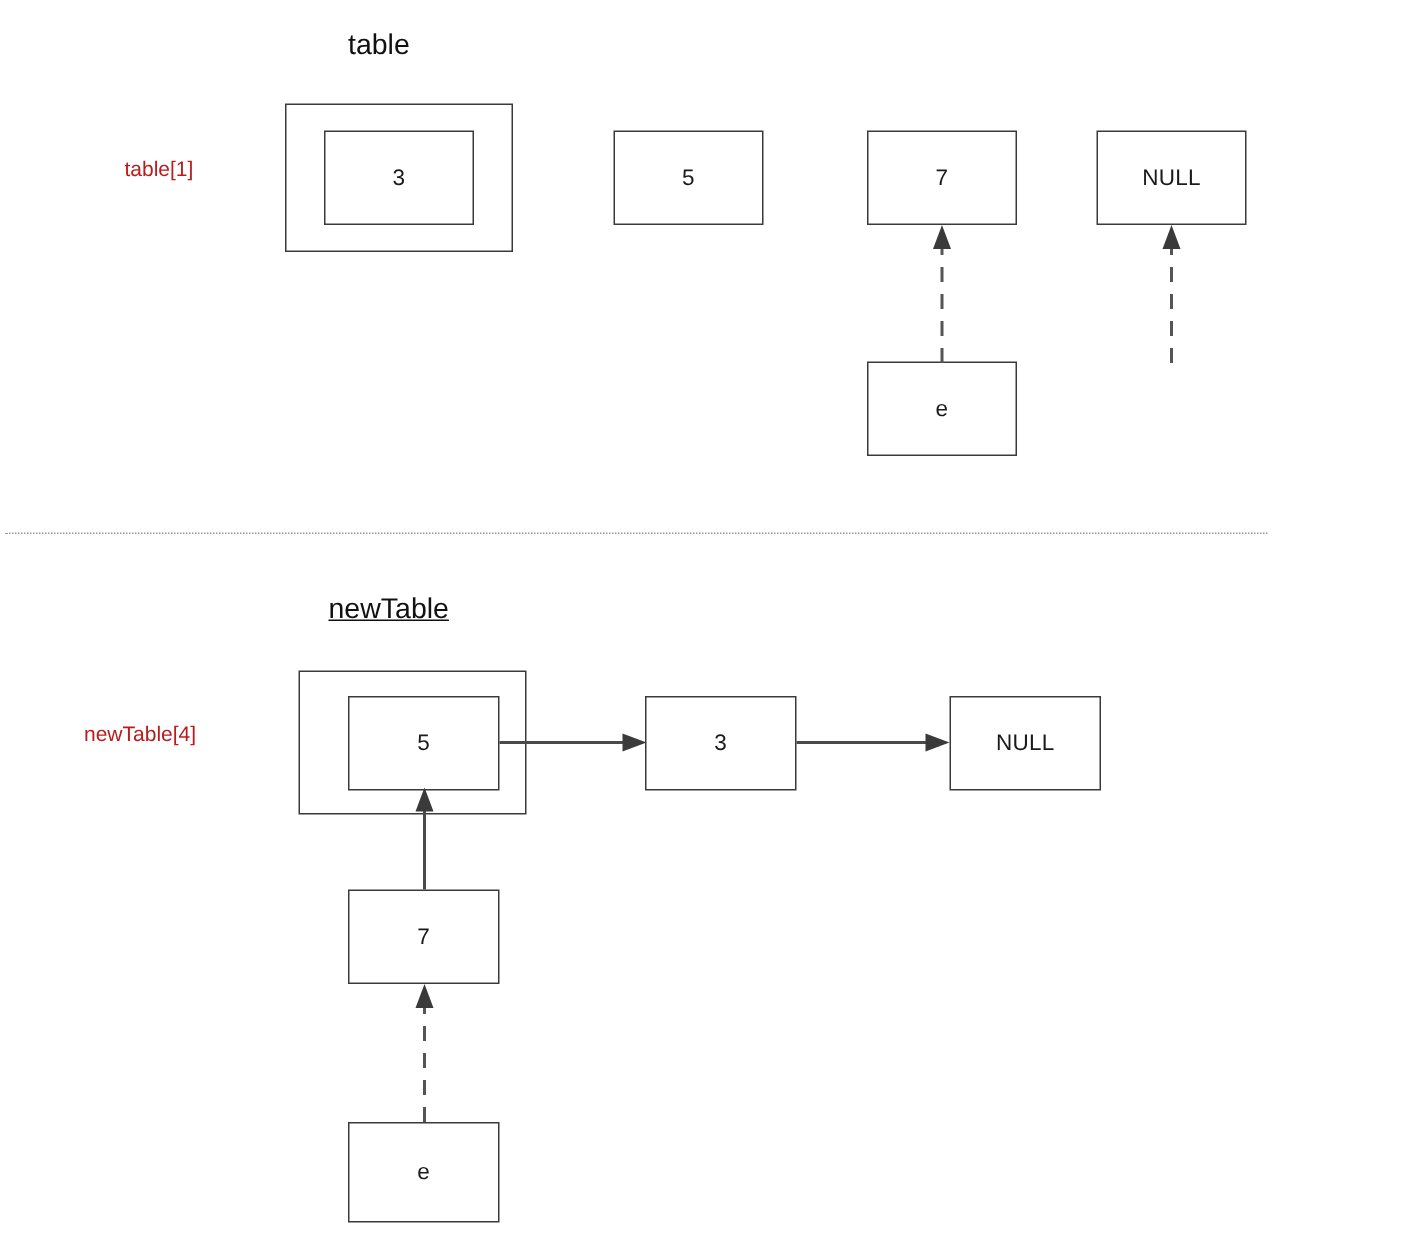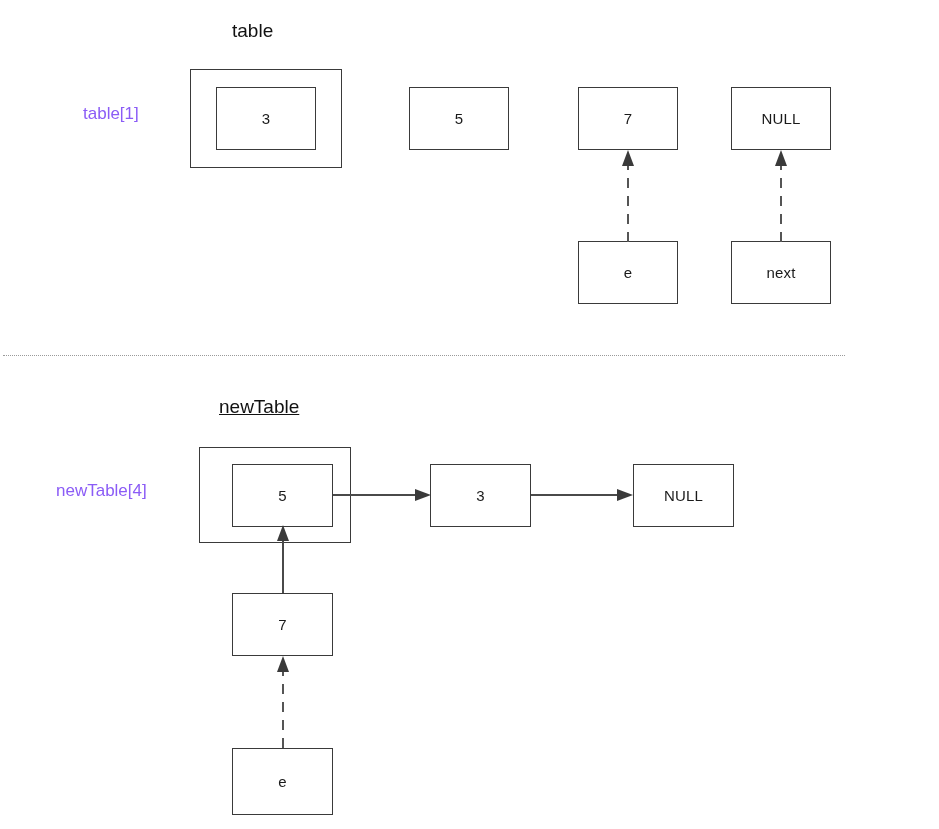--- a/index.html
+++ b/index.html
@@ -34,22 +34,22 @@
     letter-spacing: 0.2px;
   }
   .bucket-outer {
     position: absolute;
     box-sizing: border-box;
     border: 1px solid #3a3a3a;
     background: #ffffff;
   }
   .label {
     position: absolute;
-    font-size: 17px;
-    color: #8b5cf6;
+    font-size: 14px;
+    color: #b91c1c;
     white-space: nowrap;
   }
   .caption {
     position: absolute;
     font-size: 19px;
     color: #111111;
     white-space: nowrap;
   }
 
   
@@ -79,21 +79,20 @@
   <div class="node" style="left:216px; top:87px; width:100px; height:63px;">3</div>
 
   <div class="node" style="left:409px; top:87px; width:100px; height:63px;">5</div>
 
   <div class="node" style="left:578px; top:87px; width:100px; height:63px;">7</div>
 
   <div class="node" style="left:731px; top:87px; width:100px; height:63px;">NULL</div>
 
   <div class="node" style="left:578px; top:241px; width:100px; height:63px;">e</div>
 
-  <div class="node" style="left:731px; top:241px; width:100px; height:63px;">next</div>
 
   <div class="conn" style="left:610px; top:148px; width:36px; height:96px;">
     <svg width="36" height="96" viewBox="0 0 36 96">
       <line x1="18" y1="94" x2="18" y2="16" stroke="#555555" stroke-width="2" stroke-dasharray="10,8"></line>
       <polygon points="18,2 12,18 24,18" fill="#3a3a3a"></polygon>
     </svg>
   </div>
 
   <div class="conn" style="left:763px; top:148px; width:36px; height:96px;">
     <svg width="36" height="96" viewBox="0 0 36 96">

